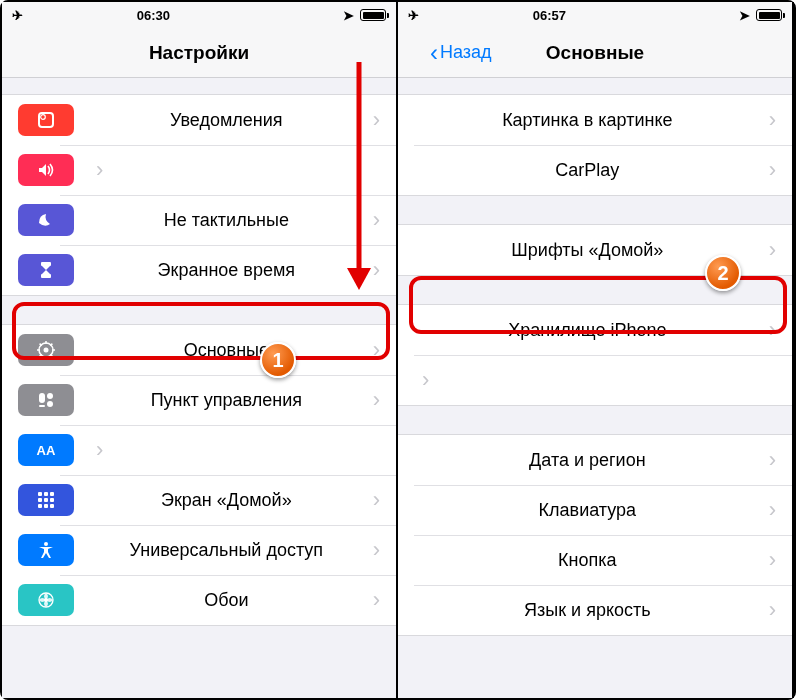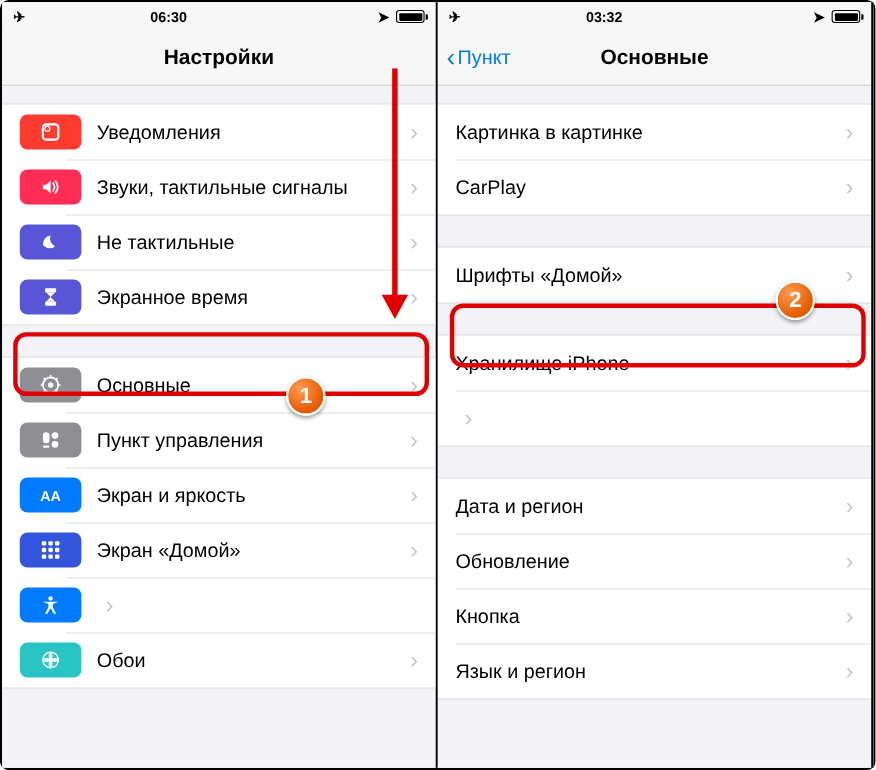--- a/index.html
+++ b/index.html
@@ -40,20 +40,21 @@
   .status-left { flex: 1; display: flex; gap: 6px; align-items: center; }
   .status-center { flex: 1; text-align: left; }
   .status-right { flex: 1; display: flex; justify-content: flex-end; gap: 6px; align-items: center; }
   .nav-bar {
     height: 50px;
     background: #f7f7f8;
     border-bottom: 1px solid #d0d0d4;
     display: flex;
     align-items: center;
     position: relative;
+    padding-left: 24px;
   }
   .nav-title {
     position: absolute;
     left: 0; right: 0;
     text-align: center;
     font-size: 19px;
     font-weight: 600;
     color: #000;
     pointer-events: none;
   }
@@ -63,20 +64,21 @@
     padding-left: 8px;
     color: #007aff;
     font-size: 18px;
     cursor: pointer;
   }
   .nav-back-chevron { font-size: 24px; line-height: 1; margin-right: 2px; }
   .content {
     flex: 1;
     overflow-y: hidden;
     background: #f2f2f7;
+    text-align: center;
   }
   .group {
     margin-top: 28px;
     background: #fff;
     border-top: 1px solid #d9d9dd;
     border-bottom: 1px solid #d9d9dd;
   }
   .group:first-child { margin-top: 16px; }
   .row {
     display: flex;
@@ -197,21 +199,20 @@
             <div class="row-label">Уведомления</div>
             <div class="row-chevron">›</div>
           </div>
           <div class="row">
             <div class="icon" style="background: rgb(255, 45, 85);">
               <svg viewBox="0 0 20 20">
                 <path d="M3 8 L6 8 L10 4 L10 16 L6 12 L3 12 Z" fill="#fff"></path>
                 <path d="M12 6 Q15 10 12 14 M14 4 Q19 10 14 16" stroke="#fff" stroke-width="1.6" fill="none"></path>
               </svg>
             </div>
-            <div class="row-label">Звуки, тактильные сигналы</div>
             <div class="row-chevron">›</div>
           </div>
           <div class="row">
             <div class="icon" style="background: rgb(88, 86, 214);">
               <svg viewBox="0 0 20 20">
                 <path d="M3 13 Q3 5 10 4 Q8 10 14 14 Q9 18 3 13 Z" fill="#fff"></path>
               </svg>
             </div>
             <div class="row-label">Не тактильные</div>
             <div class="row-chevron">›</div>
@@ -256,21 +257,20 @@
                 <rect x="11" y="3" width="6" height="6" rx="3" fill="#fff"></rect>
                 <rect x="3" y="15" width="6" height="2" rx="1" fill="#fff"></rect>
                 <rect x="11" y="11" width="6" height="6" rx="3" fill="#fff"></rect>
               </svg>
             </div>
             <div class="row-label">Пункт управления</div>
             <div class="row-chevron">›</div>
           </div>
           <div class="row">
             <div class="icon" style="background: rgb(0, 122, 255); color: rgb(255, 255, 255); font-weight: 700; font-size: 13px;">AA</div>
-            <div class="row-label">Экран и яркость</div>
             <div class="row-chevron">›</div>
           </div>
           <div class="row">
             <div class="icon" style="background: rgb(51, 85, 221);">
               <svg viewBox="0 0 20 20">
                 <rect x="2" y="2" width="4" height="4" rx="1" fill="#fff"></rect>
                 <rect x="8" y="2" width="4" height="4" rx="1" fill="#fff"></rect>
                 <rect x="14" y="2" width="4" height="4" rx="1" fill="#fff"></rect>
                 <rect x="2" y="8" width="4" height="4" rx="1" fill="#fff"></rect>
                 <rect x="8" y="8" width="4" height="4" rx="1" fill="#fff"></rect>
@@ -283,20 +283,21 @@
             <div class="row-label">Экран «Домой»</div>
             <div class="row-chevron">›</div>
           </div>
           <div class="row">
             <div class="icon" style="background: rgb(0, 122, 255);">
               <svg viewBox="0 0 20 20">
                 <circle cx="10" cy="4" r="2" fill="#fff"></circle>
                 <path d="M3 7 L17 7 L12 9 L12 12 L15 18 L13 18 L10 13 L7 18 L5 18 L8 12 L8 9 Z" fill="#fff"></path>
               </svg>
             </div>
+            <div class="row-label">Универсальный доступ</div>
             <div class="row-chevron">›</div>
           </div>
           <div class="row">
             <div class="icon" style="background: rgb(41, 197, 197);">
               <svg viewBox="0 0 20 20">
                 <circle cx="10" cy="10" r="7" fill="none" stroke="#fff" stroke-width="1.3"></circle>
                 <circle cx="10" cy="10" r="2" fill="#fff"></circle>
                 <path d="M10 3 Q14 6 10 10 Q6 6 10 3 M10 17 Q14 14 10 10 Q6 14 10 17 M3 10 Q6 6 10 10 Q6 14 3 10 M17 10 Q14 6 10 10 Q14 14 17 10" fill="#fff" opacity=".85"></path>
               </svg>
             </div>
@@ -310,32 +311,32 @@
   <div class="phone">
     <div class="status-bar">
       <div class="status-left">
         <span>✈︎</span>
         <span>
           <svg viewBox="0 0 20 16">
               <path d="M10 14 L7 10.5 Q10 8.5 13 10.5 Z M4 7.5 Q10 3 16 7.5 L14 9.5 Q10 6 6 9.5 Z M1 4.5 Q10 -3 19 4.5 L17 6.5 Q10 0 3 6.5 Z" fill="#000"></path>
             </svg>
         </span>
       </div>
-      <div class="status-center">03:32</div>
+      <div class="status-center">06:57</div>
       <div class="status-right">
         <span>➤</span>
         <span class="battery">
             <span class="battery-fill"></span>
           </span>
       </div>
     </div>
     <div class="nav-bar">
       <div class="nav-back">
         <span class="nav-back-chevron">‹</span>
-        <span>Пункт</span>
+        <span>Назад</span>
       </div>
       <div class="nav-title">Основные</div>
     </div>
     <div class="content">
       <div class="group" id="rg1">
           <div class="row noicon">
             <div class="row-label">Картинка в картинке</div>
             <div class="row-chevron">›</div>
           </div>
           <div class="row noicon">
@@ -357,29 +358,29 @@
           <div class="row noicon">
             <div class="row-chevron">›</div>
           </div>
         </div>
       <div class="group" id="rg4">
           <div class="row noicon">
             <div class="row-label">Дата и регион</div>
             <div class="row-chevron">›</div>
           </div>
           <div class="row noicon">
-            <div class="row-label">Обновление</div>
+            <div class="row-label">Клавиатура</div>
             <div class="row-chevron">›</div>
           </div>
           <div class="row noicon">
             <div class="row-label">Кнопка</div>
             <div class="row-chevron">›</div>
           </div>
           <div class="row noicon">
-            <div class="row-label">Язык и регион</div>
+            <div class="row-label">Язык и яркость</div>
             <div class="row-chevron">›</div>
           </div>
         </div>
     </div>
   </div>
 
   <svg class="arrow" style="left:337px;top:60px;" width="40" height="230">
     <line x1="20" y1="0" x2="20" y2="210" stroke="#e10000" stroke-width="5"></line>
     <polygon points="20,228 8,206 32,206" fill="#e10000"></polygon>
   </svg>

